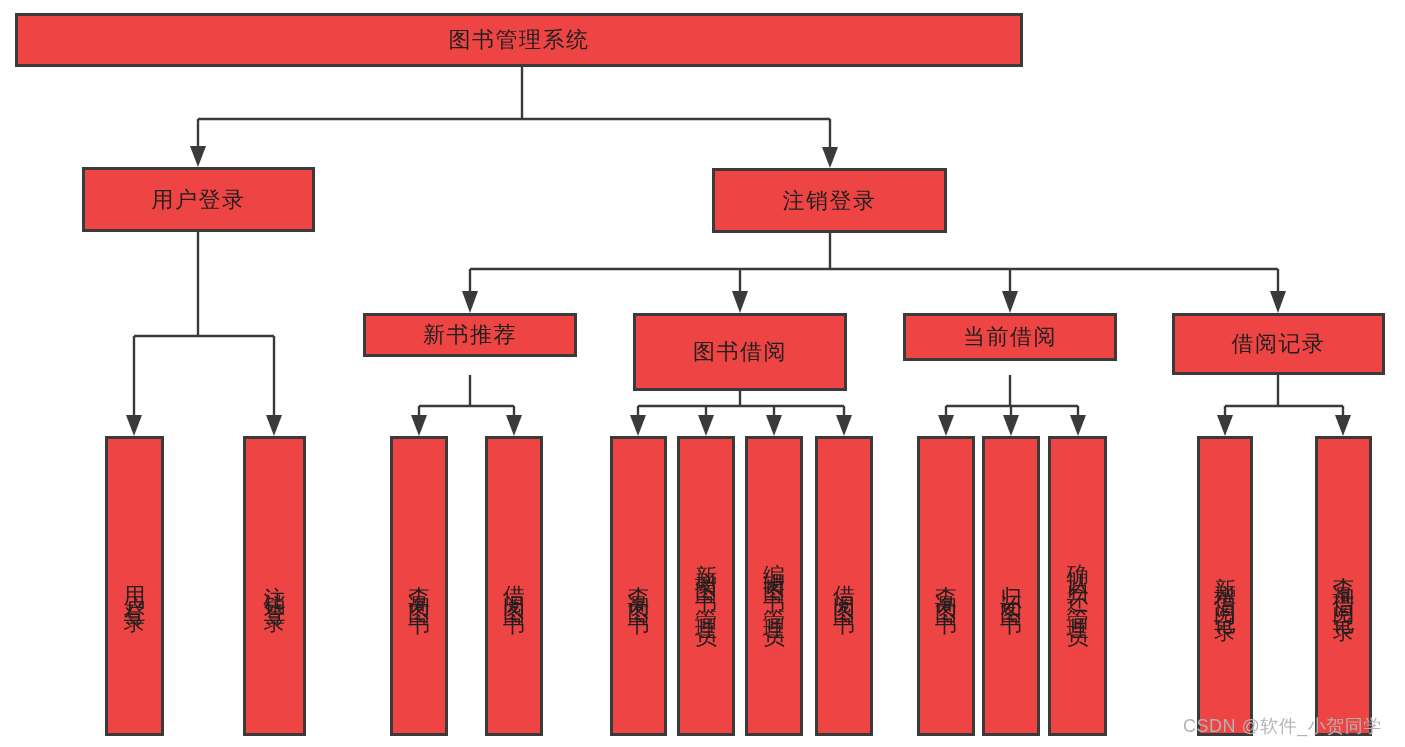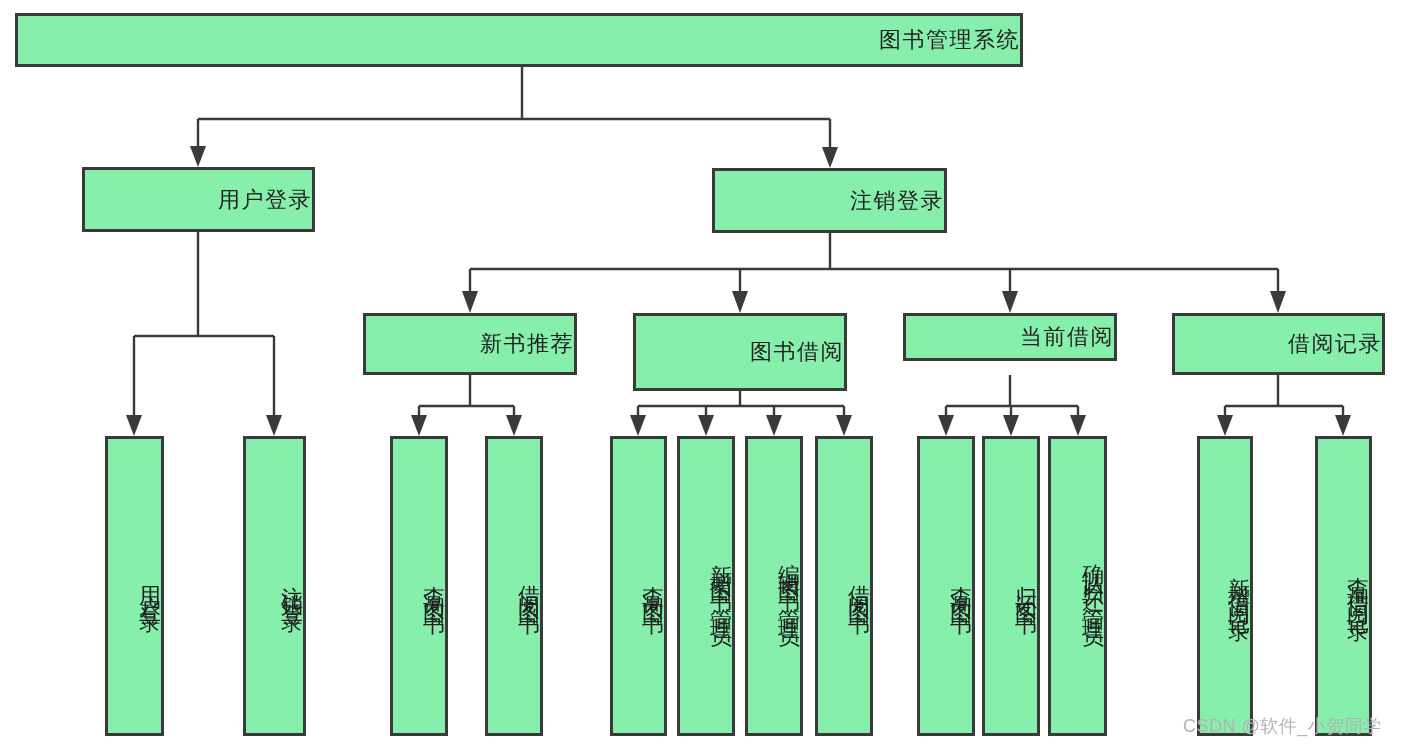--- a/index.html
+++ b/index.html
@@ -5,21 +5,21 @@
   html,body{margin:0;padding:0;background:#fff;}
   .stage{
     position:relative;width:1405px;height:747px;background:var(--bg,#fff);
     font-family:"Liberation Sans","DejaVu Sans",sans-serif;overflow:hidden;
   }
   svg.wires{position:absolute;left:0;top:0;z-index:1;}
   svg.wires path{stroke:var(--line,#3a3a3a);stroke-width:2.4;fill:none;}
   svg.wires polygon{fill:var(--line,#3a3a3a);stroke:none;}
   .box{
     position:absolute;box-sizing:border-box;border:3px solid var(--line,#383838);
-    background:#86efac;display:flex;align-items:center;justify-content:flex-end;
+    background:#ef4444;display:flex;align-items:center;justify-content:center;
     color:var(--txt,#1f1f1f);z-index:2;
   }
   .box .lbl{white-space:nowrap;}
   .h .lbl{font-size:22px;letter-spacing:1.5px;}
   .leaf .lbl{
     writing-mode:vertical-rl;text-orientation:mixed;
     font-size:22px;letter-spacing:9px;line-height:1;
   }
   .watermark{
     position:absolute;z-index:3;font-size:18px;letter-spacing:0.5px;
@@ -97,21 +97,21 @@
     <span class="lbl">图书管理系统</span>
   </div>
 
   <div class="box h" style="left:82px;top:167px;width:233px;height:65px">
     <span class="lbl">用户登录</span>
   </div>
   <div class="box h" style="left:712px;top:168px;width:235px;height:65px">
     <span class="lbl">注销登录</span>
   </div>
 
-  <div class="box h" style="left:363px;top:313px;width:214px;height:62px">
+  <div class="box h" style="left:363px;top:313px;width:214px;height:44px">
     <span class="lbl">新书推荐</span>
   </div>
   <div class="box h" style="left:633px;top:313px;width:214px;height:78px">
     <span class="lbl">图书借阅</span>
   </div>
   <div class="box h" style="left:903px;top:313px;width:214px;height:48px">
     <span class="lbl">当前借阅</span>
   </div>
   <div class="box h" style="left:1172px;top:313px;width:213px;height:62px">
     <span class="lbl">借阅记录</span>

